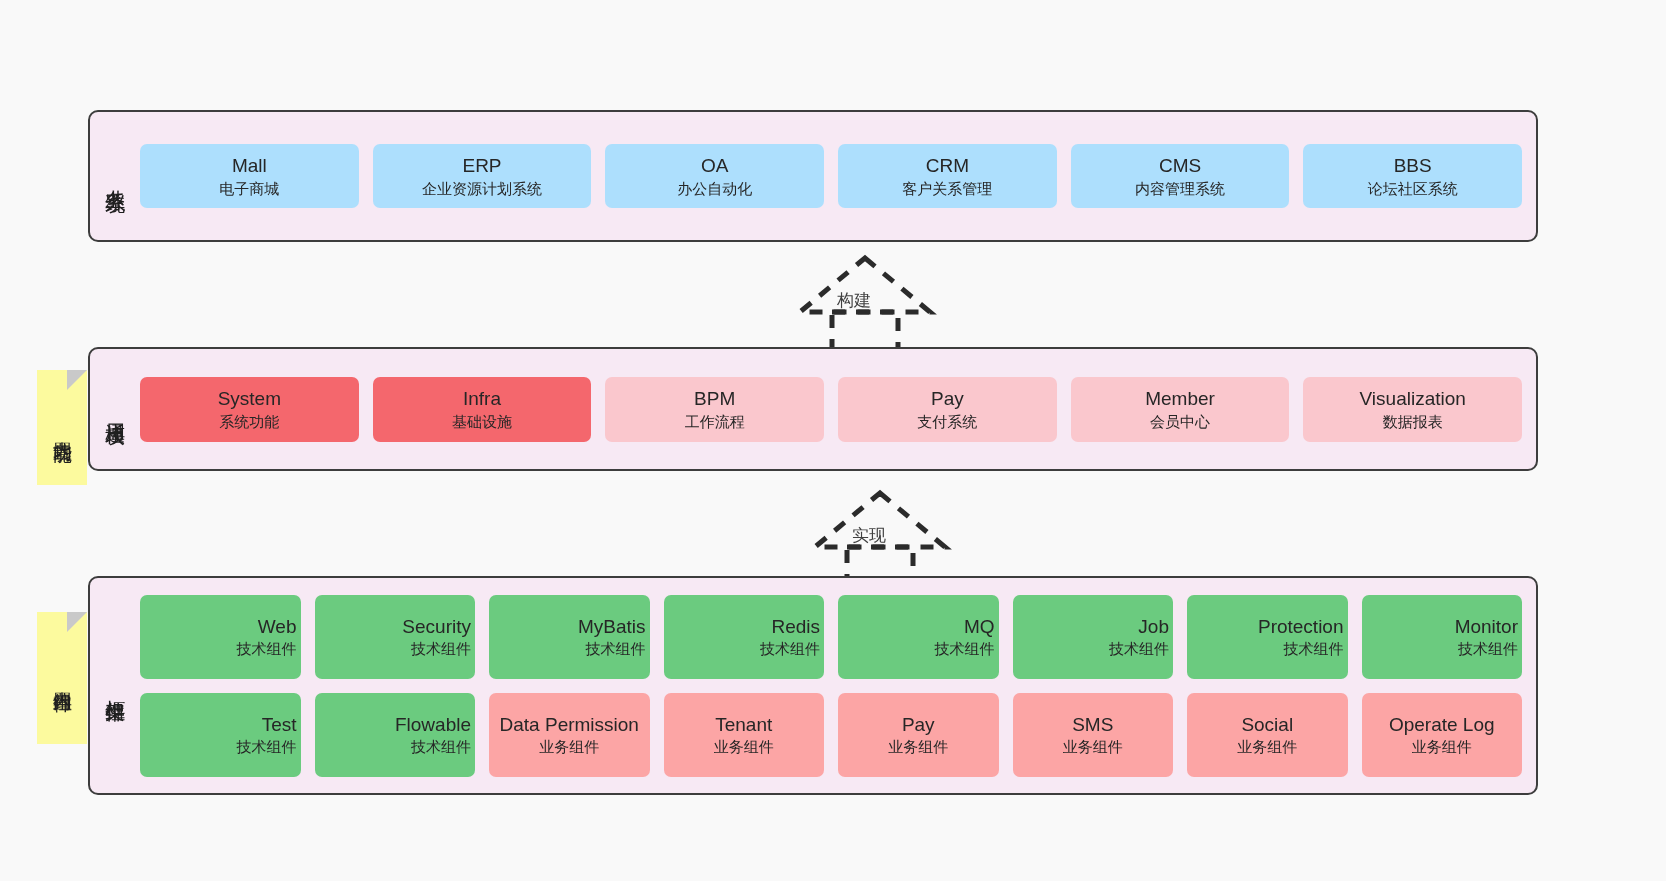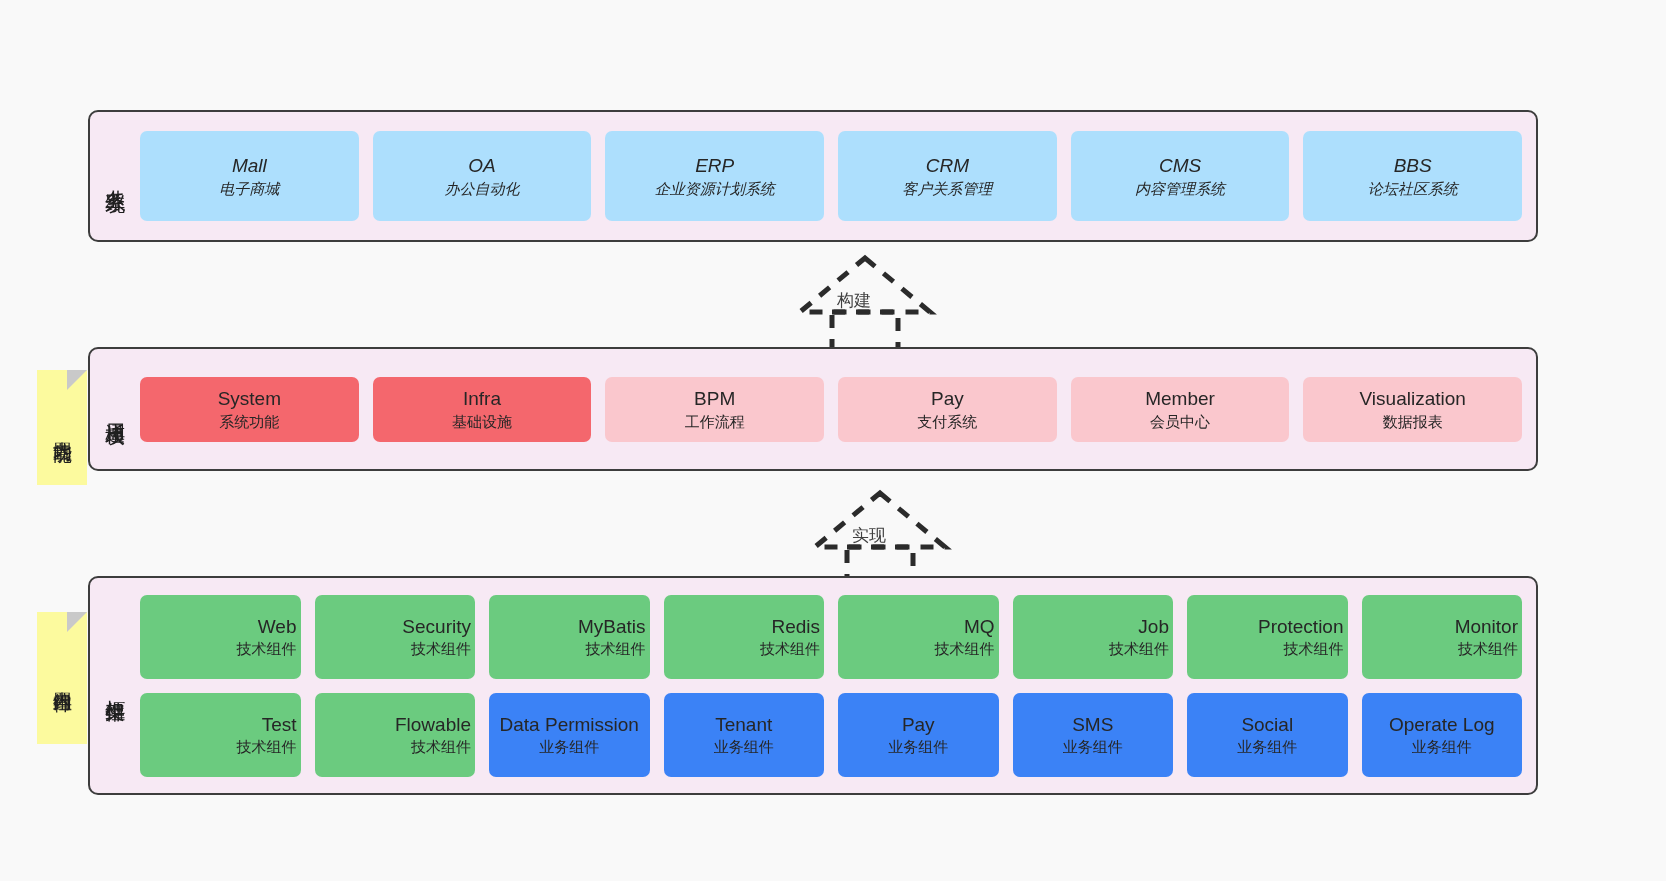--- a/index.html
+++ b/index.html
@@ -63,25 +63,25 @@
     padding: 6px 4px;
     overflow: hidden;
   }
   .card .en { font-size: 19px; }
   .card .cn { font-size: 15px; }
 
   .c-blue       { background: #addffd; }
   .c-red        { background: #f4676d; }
   .c-pink       { background: #fac7cd; }
   .c-green      { background: #6bcb7f; align-items: flex-end; }
-  .c-lightgreen { background: #3b82f6; }
+  .c-lightgreen { background: #fca5a5; }
 
   
   #band-business { left: 88px; top: 110px; width: 1450px; height: 132px; }
-  #band-business .card { height: 90px; font-style: italic; }
+  #band-business .card { height: 64px; }
 
   #band-common { left: 88px; top: 347px; width: 1450px; height: 124px; }
   #band-common .card { height: 65px; }
 
   #band-framework { left: 88px; top: 576px; width: 1450px; height: 219px; }
   #band-framework .card { height: 84px; }
 
   
   .note {
     position: absolute;
@@ -134,26 +134,26 @@
 
   <div class="band" id="band-business">
     <div class="band-title">业务系统</div>
     <div class="band-body">
       <div class="row">
         <div class="card c-blue">
           <span class="en">Mall</span>
           <span class="cn">电子商城</span>
         </div>
         <div class="card c-blue">
+          <span class="en">ERP</span>
+          <span class="cn">企业资源计划系统</span>
+        </div>
+        <div class="card c-blue">
           <span class="en">OA</span>
           <span class="cn">办公自动化</span>
-        </div>
-        <div class="card c-blue">
-          <span class="en">ERP</span>
-          <span class="cn">企业资源计划系统</span>
         </div>
         <div class="card c-blue">
           <span class="en">CRM</span>
           <span class="cn">客户关系管理</span>
         </div>
         <div class="card c-blue">
           <span class="en">CMS</span>
           <span class="cn">内容管理系统</span>
         </div>
         <div class="card c-blue">

